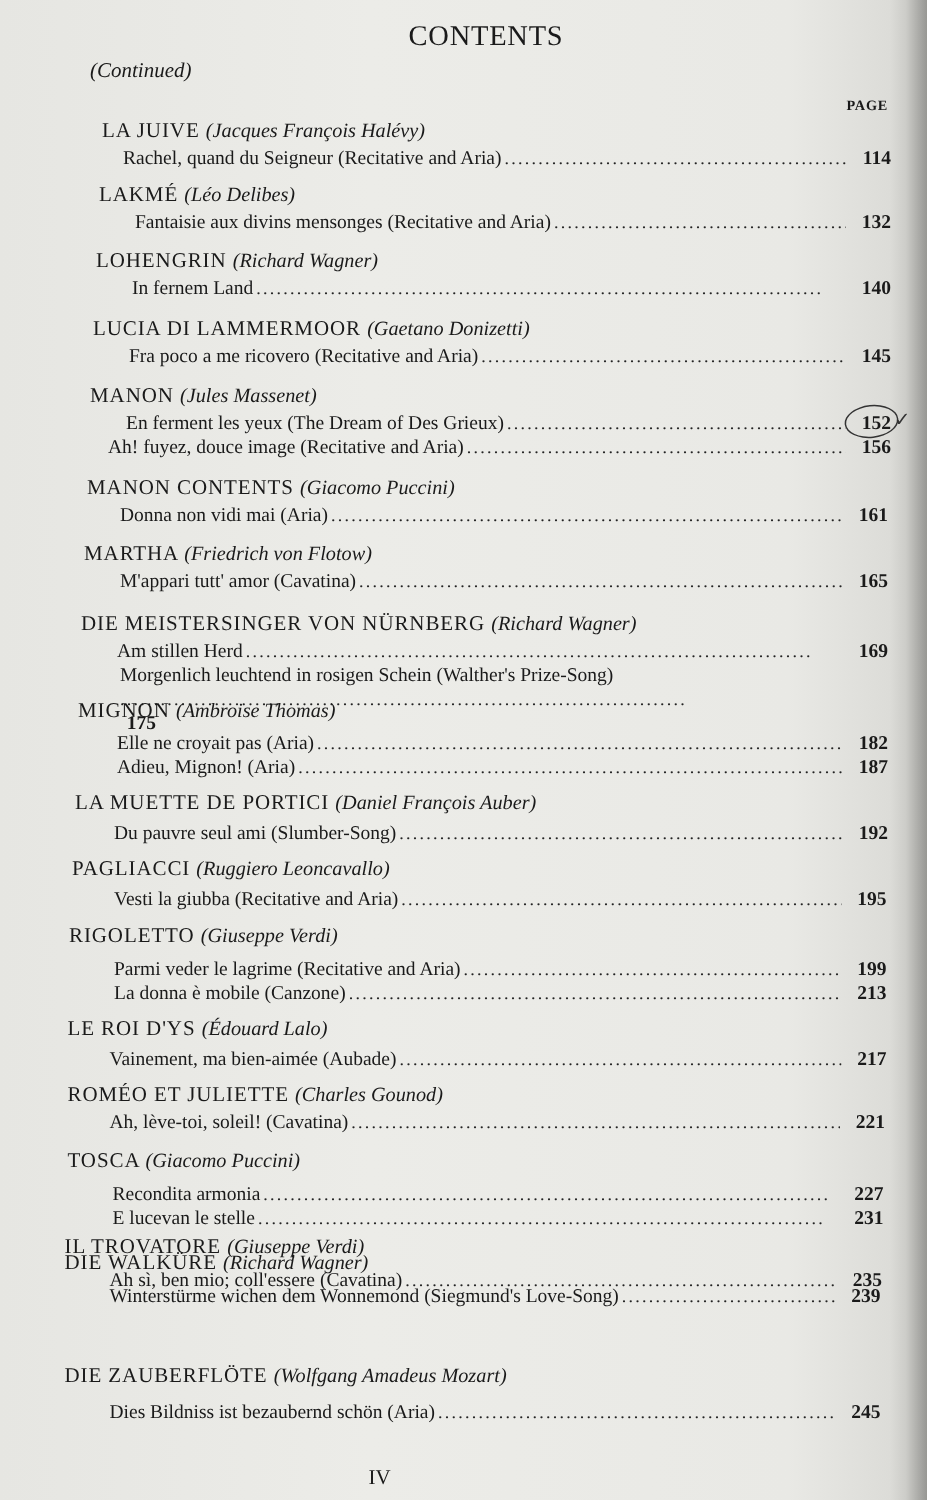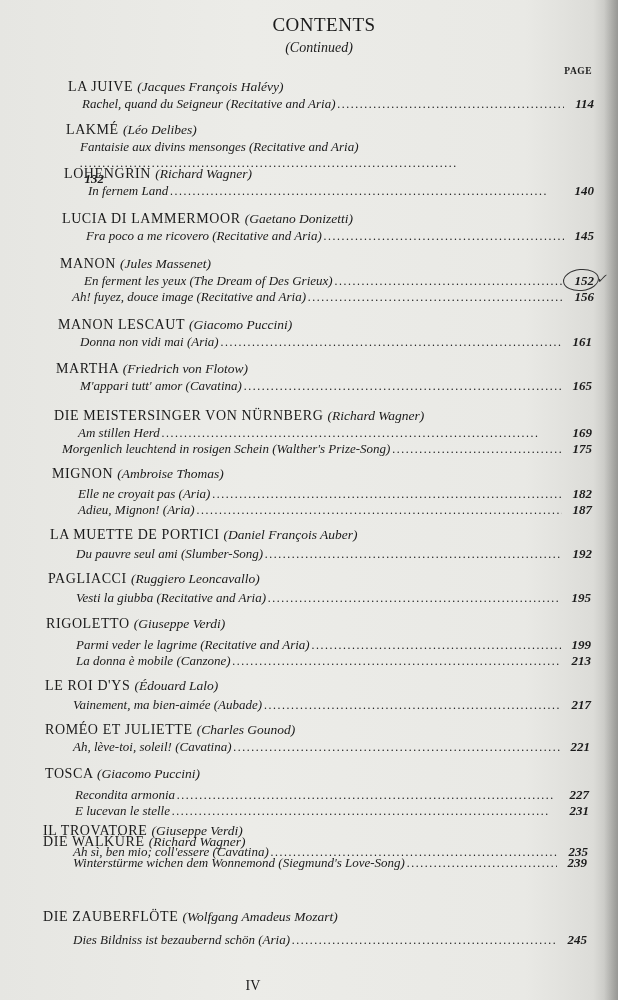--- a/index.html
+++ b/index.html
@@ -9,33 +9,33 @@
     font-family: "Liberation Serif", "DejaVu Serif", serif;
     color:#1a1a1a;
     position:relative;
   }
   .page { position:absolute; left:0; top:0; width:618px; height:1000px; }
   .title {
     position:absolute; left:0; width:618px; top:14px; text-align:center;
     font-size:19px; letter-spacing:0.5px; padding-left:30px; box-sizing:border-box;
   }
   .subtitle {
-    position:absolute; left:0; width:618px; top:40px; text-align:center;
-    font-size:14px; font-style:italic; padding-left:20px; box-sizing:border-box;
+    position:absolute; left:0; width:618px; top:40px; 
+    font-size:14px; font-style:italic; padding-left:60px; box-sizing:border-box;
   }
   .page-label {
     position:absolute; right:26px; top:66px; font-size:9.5px; font-weight:bold; letter-spacing:0.5px;
   }
   .entry { position:absolute; }
   .opera {
     font-size:14px; letter-spacing:0.6px; white-space:nowrap; line-height:18px;
   }
   .composer { font-style:italic; letter-spacing:0; font-size:13.5px; }
   .aria-row {
-    display:flex; align-items:baseline; font-size:13px; line-height:16px; white-space:nowrap;font-style:italic;
+    display:flex; align-items:baseline; font-size:13px; line-height:16px; white-space:nowrap;
   }
   .aria-title { flex:0 0 auto; }
   .leader {
     flex:1 1 auto; overflow:hidden; margin:0 6px 0 2px; color:#222;
     letter-spacing:3.2px; font-size:12px;
   }
   .leader::before { content:". . . . . . . . . . . . . . . . . . . . . . . . . . . . . . . . . . . . . . . . . . . . . . . . . . . . . . . . . . . . . . . . . . . . . . . . . . . . . . . . . . . ."; letter-spacing:0; word-spacing:-1.5px; }
   .page-num { flex:0 0 auto; font-weight:bold; font-size:13px; min-width:24px; text-align:right; }
   .circled {
     position:relative;
@@ -68,21 +68,21 @@
     <div class="opera"><span>LA JUIVE</span> <span class="composer">(Jacques François Halévy)</span></div>
     <div class="aria-row" style="margin-left:14px;">
         <span class="aria-title">Rachel, quand du Seigneur (Recitative and Aria)</span>
         <span class="leader"></span>
         <span class="page-num">114</span>
       </div>
   </div>
 
   <div class="entry" style="left:66px; top:121px; width:528px;">
     <div class="opera"><span>LAKMÉ</span> <span class="composer">(Léo Delibes)</span></div>
-    <div class="aria-row" style="margin-left:12px;flex-direction:column;">
+    <div class="aria-row" style="margin-left:24px;">
         <span class="aria-title">Fantaisie aux divins mensonges (Recitative and Aria)</span>
         <span class="leader"></span>
         <span class="page-num">132</span>
       </div>
   </div>
 
   <div class="entry" style="left:64px; top:165px; width:530px;">
     <div class="opera"><span>LOHENGRIN</span> <span class="composer">(Richard Wagner)</span></div>
     <div class="aria-row" style="margin-left:24px;">
         <span class="aria-title">In fernem Land</span>
@@ -108,21 +108,21 @@
         <span class="page-num circled"><span class="ring"></span><span>152</span><span class="check">✓</span></span>
       </div>
     <div class="aria-row" style="margin-left:12px;">
         <span class="aria-title">Ah! fuyez, douce image (Recitative and Aria)</span>
         <span class="leader"></span>
         <span class="page-num">156</span>
       </div>
   </div>
 
   <div class="entry" style="left:58px; top:316px; width:534px;">
-    <div class="opera"><span>MANON LESCAUT</span> <span class="composer">(Giacomo Puccini)</span></div>
+    <div class="opera"><span>MANON CONTENTS</span> <span class="composer">(Giacomo Puccini)</span></div>
     <div class="aria-row" style="margin-left:22px;">
         <span class="aria-title">Donna non vidi mai (Aria)</span>
         <span class="leader"></span>
         <span class="page-num">161</span>
       </div>
   </div>
 
   <div class="entry" style="left:56px; top:360px; width:536px;">
     <div class="opera"><span>MARTHA</span> <span class="composer">(Friedrich von Flotow)</span></div>
     <div class="aria-row" style="margin-left:24px;">
@@ -132,21 +132,21 @@
       </div>
   </div>
 
   <div class="entry" style="left:54px; top:407px; width:538px;">
     <div class="opera"><span>DIE MEISTERSINGER VON NÜRNBERG</span> <span class="composer">(Richard Wagner)</span></div>
     <div class="aria-row" style="margin-left:24px;">
         <span class="aria-title">Am stillen Herd</span>
         <span class="leader"></span>
         <span class="page-num">169</span>
       </div>
-    <div class="aria-row" style="margin-left:8px;">
+    <div class="aria-row" style="margin-left:24px;flex-direction:column;">
         <span class="aria-title">Morgenlich leuchtend in rosigen Schein (Walther's Prize-Song)</span>
         <span class="leader"></span>
         <span class="page-num">175</span>
       </div>
   </div>
 
   <div class="entry" style="left:52px; top:465px; width:540px;">
     <div class="opera"><span>MIGNON</span> <span class="composer">(Ambroise Thomas)</span></div>
     <div class="aria-row" style="margin-left:26px; margin-top:3px;">
         <span class="aria-title">Elle ne croyait pas (Aria)</span>

